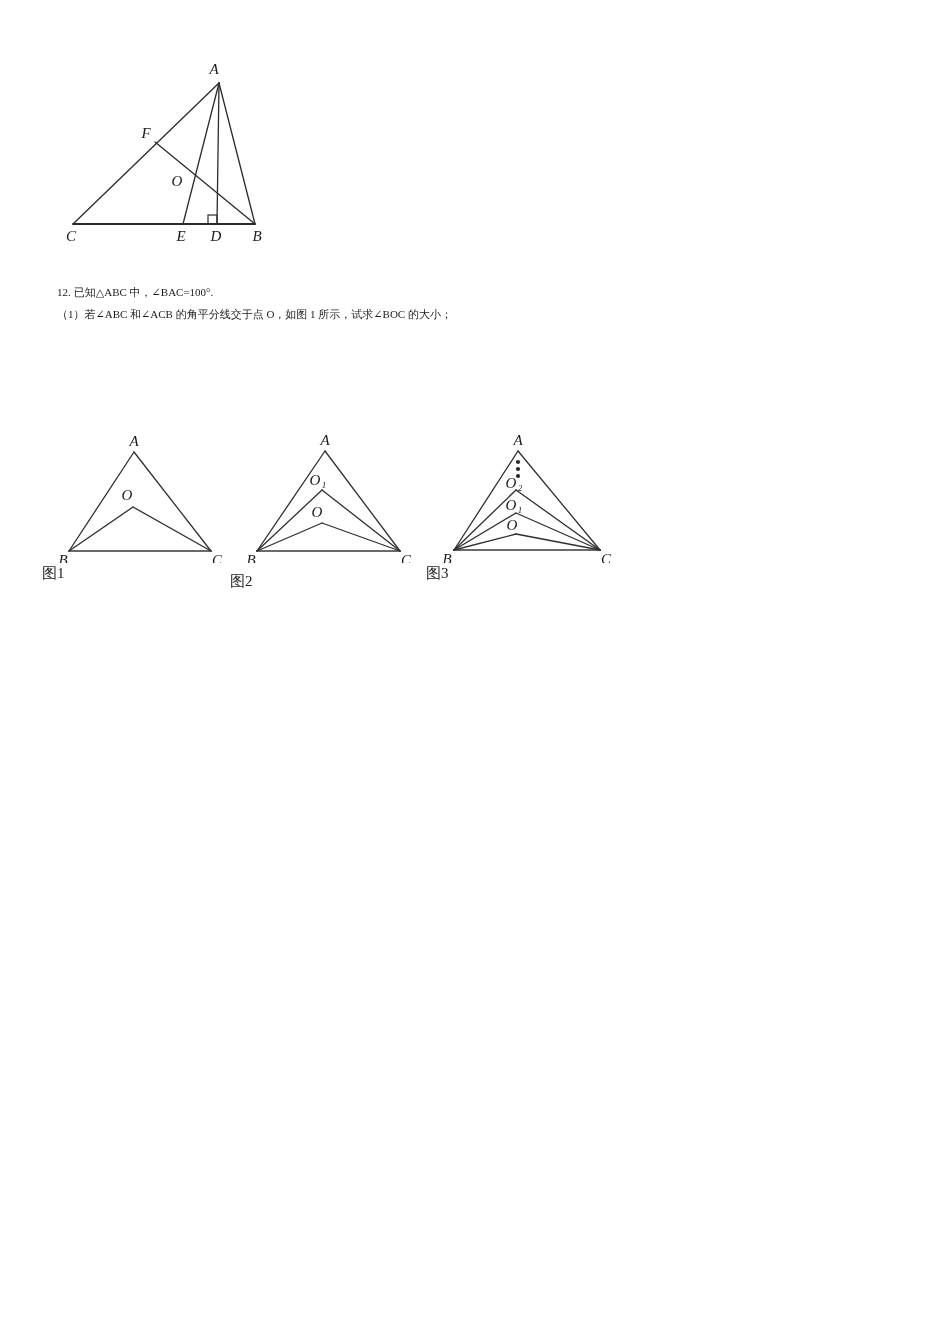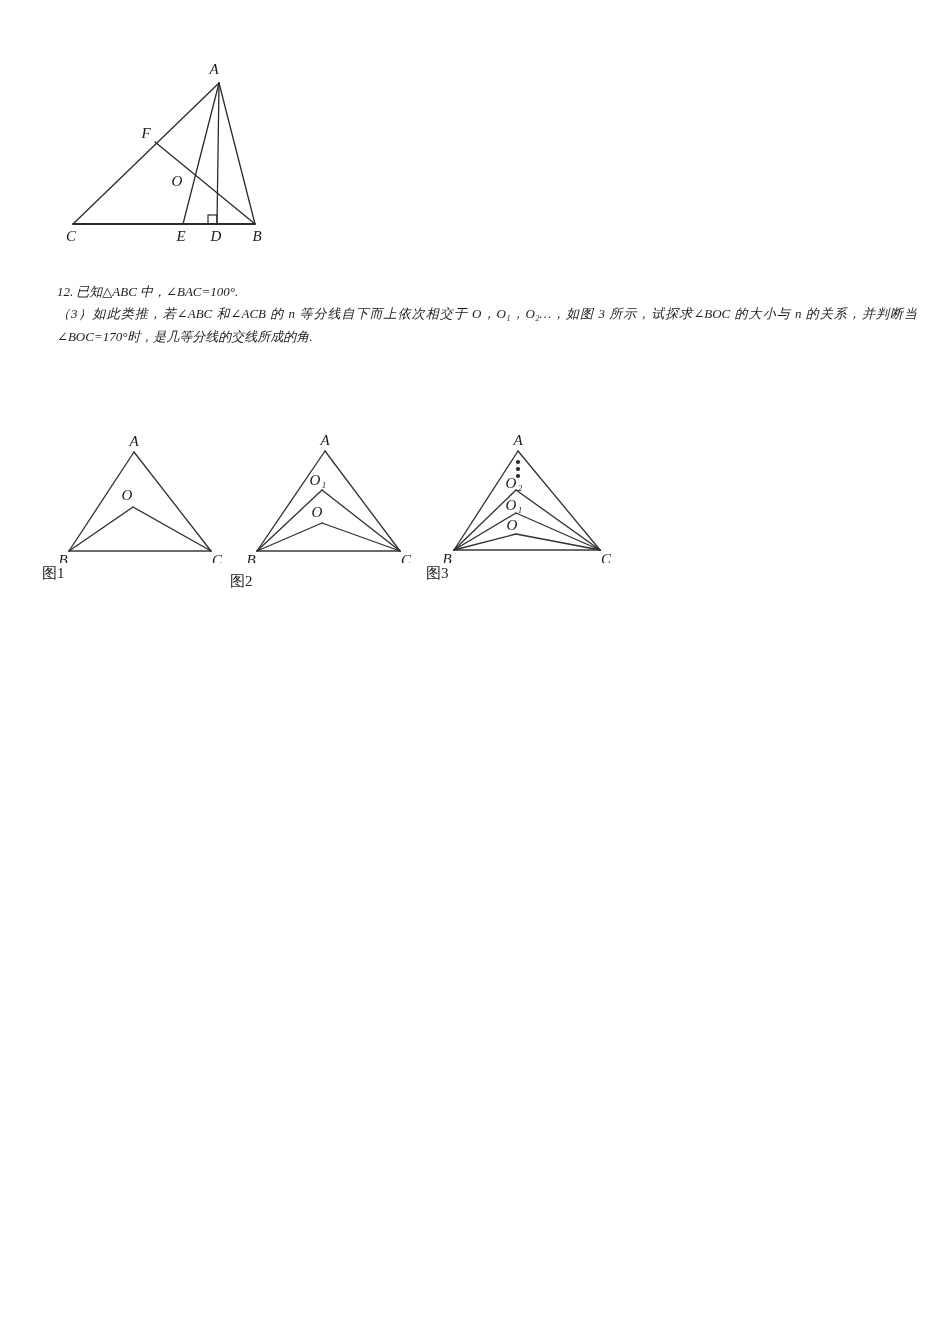--- a/index.html
+++ b/index.html
@@ -30,25 +30,24 @@
     width: 300px;
     height: 220px;
   }
   .top-figure svg { display: block; }
   
   .problem {
     position: absolute;
     left: 57px;
     top: 281px;
     width: 860px;
-    font-size: 13px;
+    font-size: 11px;
     line-height: 22.4px;
     text-align: justify;
     color: #1c1c1c;
-    font-style: italic;
   }
   .problem p {
     margin: 0;
     padding: 0;
     white-space: normal;
   }
   .p-line { text-indent: 0; }
   .indent-line { text-indent: 0; }
   .num-label { margin-right: 3px; }
   
@@ -116,21 +115,21 @@
       <text class="lbl" x="127" y="136" text-anchor="middle">O</text>
       <text class="lbl" x="21" y="191" text-anchor="middle">C</text>
       <text class="lbl" x="131" y="191" text-anchor="middle">E</text>
       <text class="lbl" x="166" y="191" text-anchor="middle">D</text>
       <text class="lbl" x="207" y="191" text-anchor="middle">B</text>
     </svg>
   </div>
 
   <div class="problem">
     <p class="p-line"><span class="num-label">12.</span><span>已知△ABC 中，∠BAC=100°.</span></p>
-    <p class="indent-line">（3）如此类推，若∠ABC 和∠ACB 的 n 等分线自下而上依次相交于 O，O₁，O₂…，如图 3 所示，试探求∠BOC 的大小与 n 的关系，并判断当∠BOC=170°时，是几等分线的交线所成的角.</p>
+    <p class="indent-line">（1）若∠ABC 和∠ACB 的角平分线交于点 O，如图 1 所示，试求∠BOC 的大小；</p>
   </div>
 
   <div class="figures">
 
     <div class="fig" style="left:0px;">
       <svg width="200" height="135" viewBox="0 0 200 135" xmlns="http://www.w3.org/2000/svg">
         <g stroke="#2f2f2f" stroke-width="1.3" fill="none" stroke-linecap="round">
 
           <line x1="19" y1="123" x2="161" y2="123" stroke-width="1.9" stroke="#6a6a6a"></line>
 

